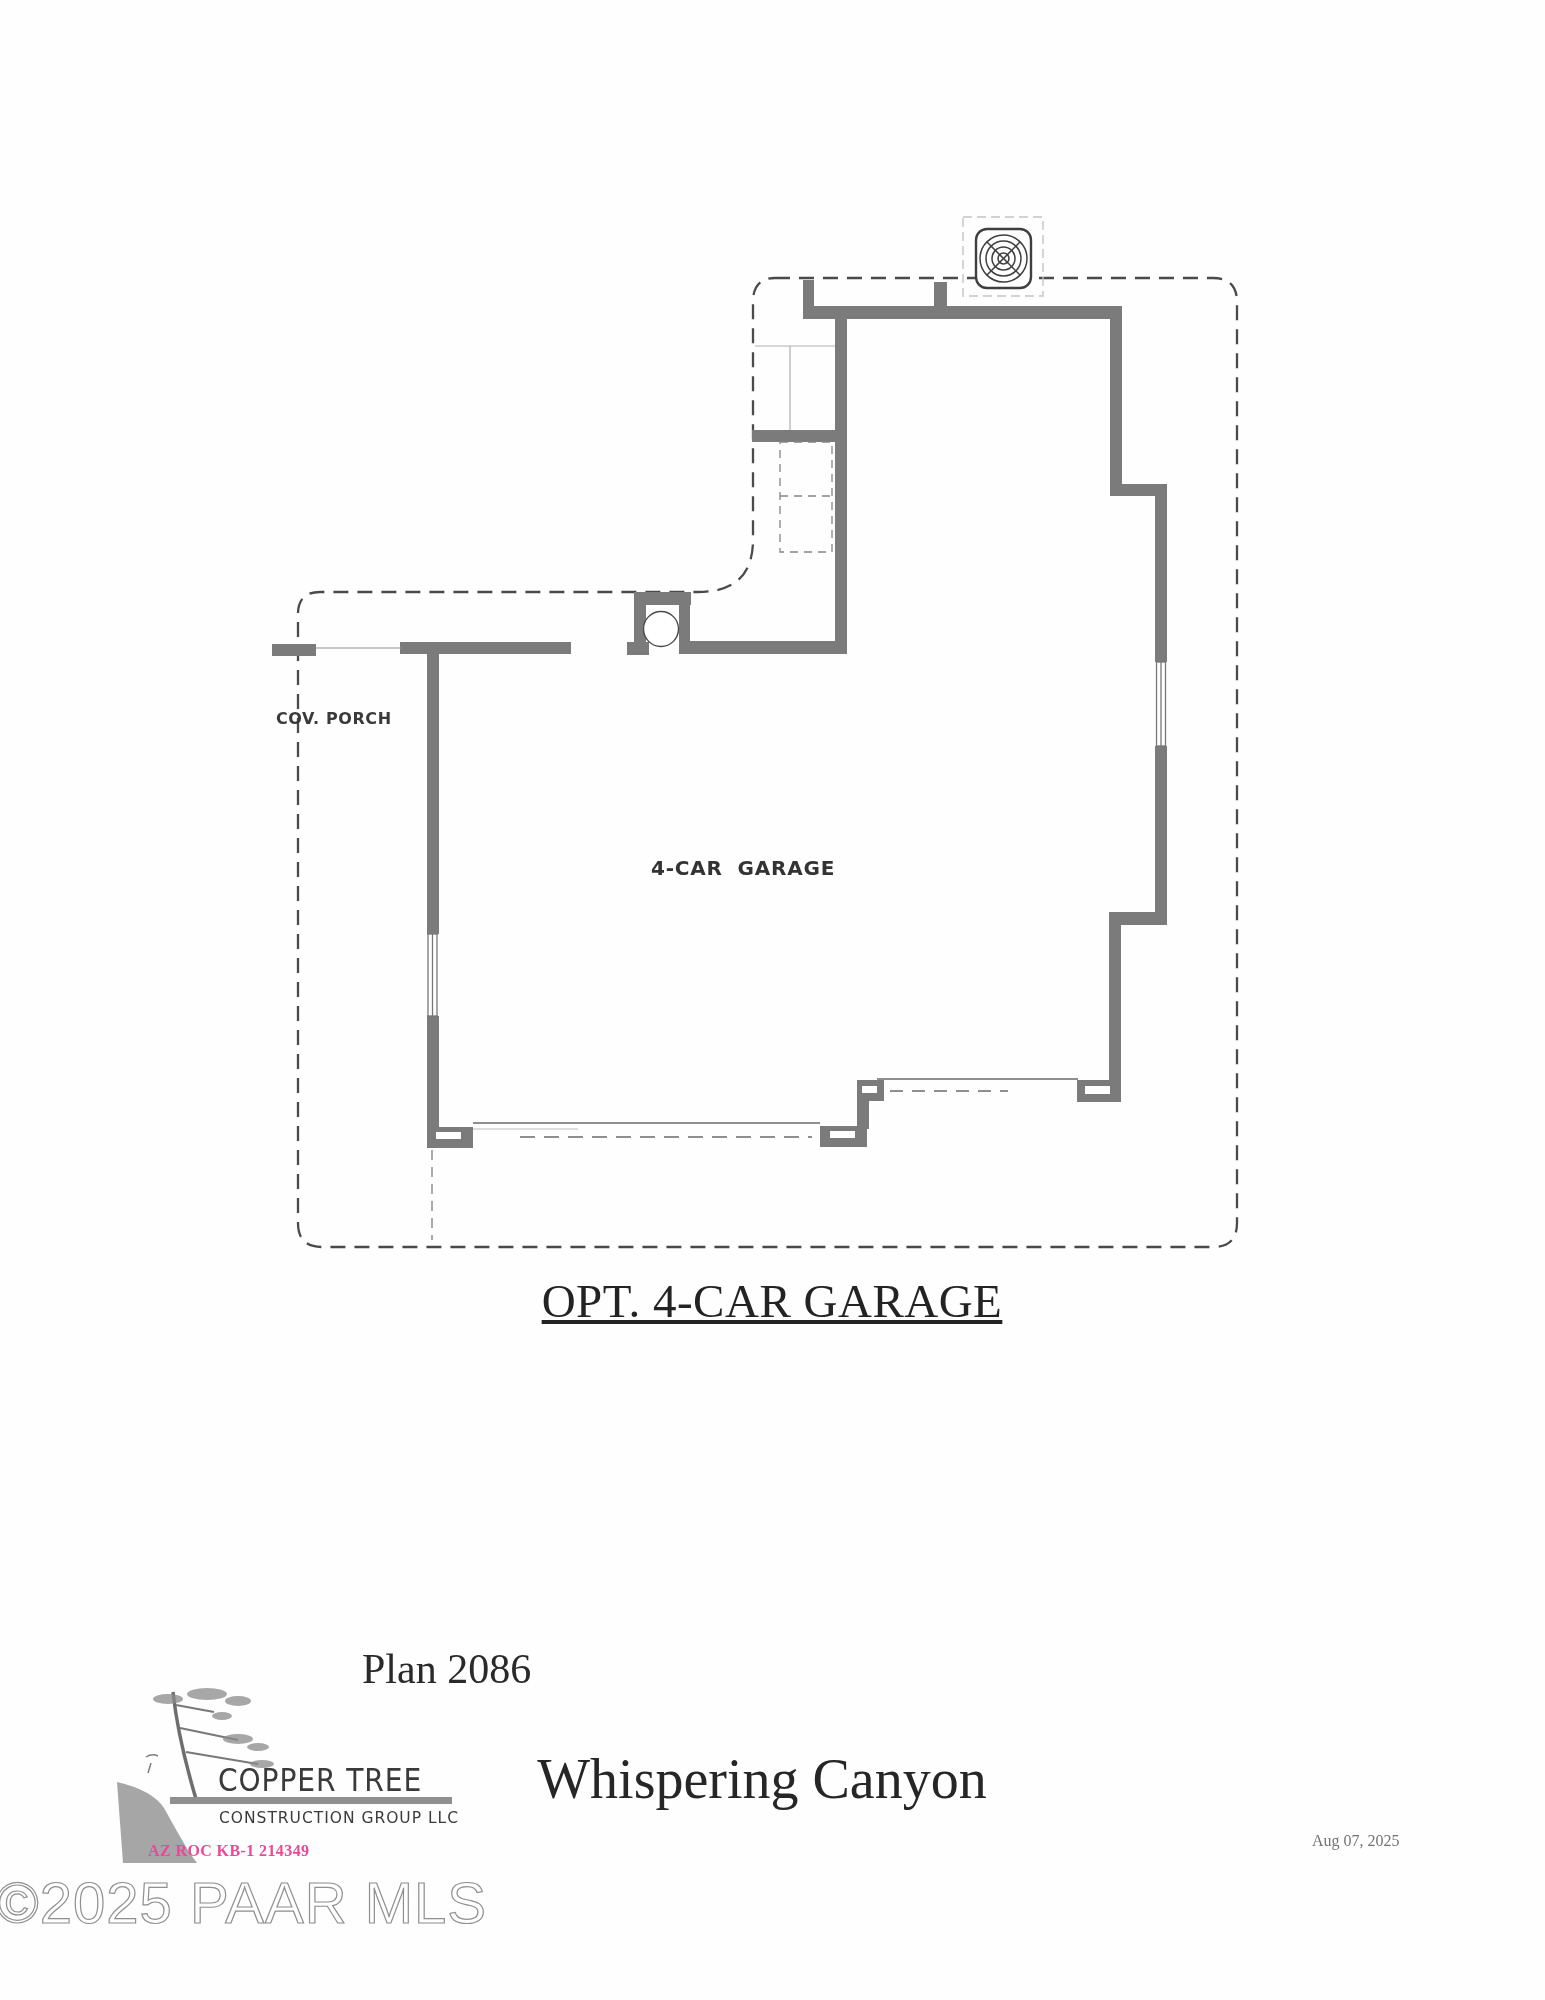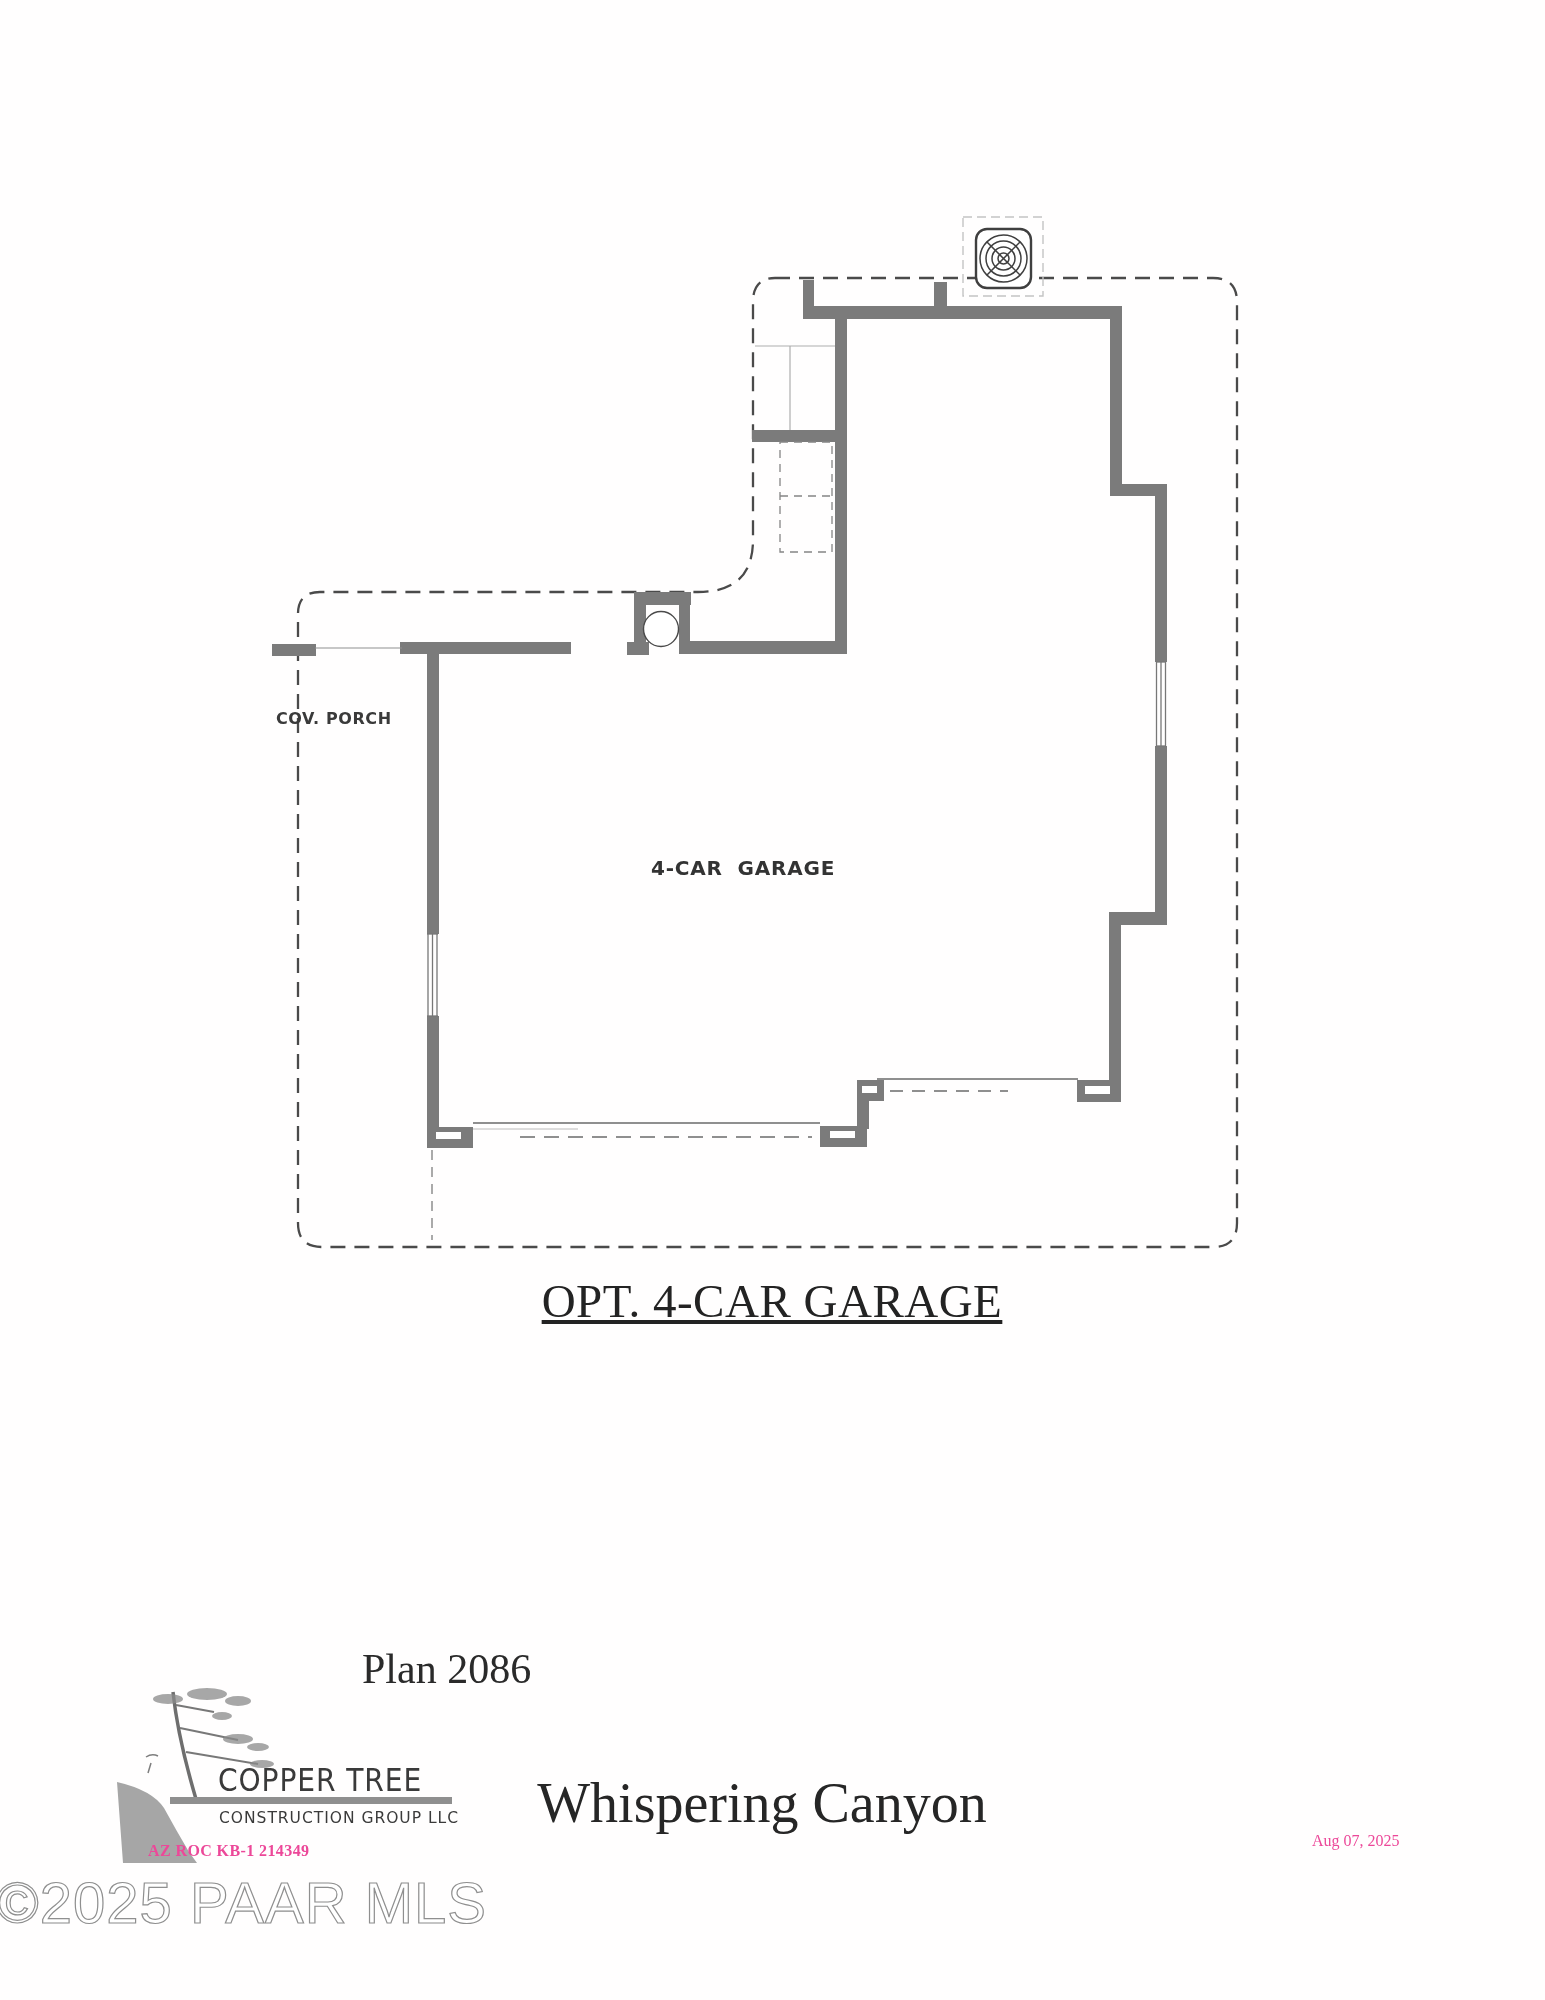--- a/index.html
+++ b/index.html
@@ -13,22 +13,22 @@
   .sheet{
     position:relative;width:1545px;height:2000px;background:#fffefe;
     overflow:hidden;margin:0 auto;
   }
   .sheet svg{position:absolute;left:0;top:0;}
   .t{position:absolute;white-space:nowrap;color:var(--text,#2b2b2b);}
   .lbl-porch{left:276px;top:709px;font:700 16px "DejaVu Sans",sans-serif;letter-spacing:.6px;color:#3a3a3a;text-align:right;}
   .lbl-garage{left:651px;top:856px;width:230px;text-align:left;font:700 20px "DejaVu Sans",sans-serif;letter-spacing:.8px;word-spacing:7px;color:#333333;}
   .caption-opt{left:272px;top:1274px;width:1000px;text-align:center;font:47px "Liberation Serif",serif;color:#232323;letter-spacing:.5px;text-decoration:underline;}
   .plan-number{left:362px;top:1645px;width:800px;text-align:left;font:42px "Liberation Serif",serif;color:#2a2a2a;}
-  .community{left:362px;top:1747px;width:800px;text-align:center;font:56px "Liberation Serif",serif;color:#262626;margin-top:24px;}
-  .date{left:1312px;top:1832px;font:16px "Liberation Serif",serif;color:#ec4899;}
+  .community{left:362px;top:1747px;width:800px;text-align:center;font:56px "Liberation Serif",serif;color:#262626;}
+  .date{left:1312px;top:1832px;font:16px "Liberation Serif",serif;color:#737373;}
   .license{left:148px;top:1842px;font:600 16px "Liberation Serif",serif;color:#ec4899;letter-spacing:.4px;}
   .brand-name{left:218px;top:1761px;font:32px "DejaVu Sans",sans-serif;color:#3a3a3a;letter-spacing:1px;transform:scaleX(.88);transform-origin:left top;}
   .brand-sub{left:219px;top:1808px;font:16px "DejaVu Sans",sans-serif;color:#3a3a3a;letter-spacing:1px;transform:scaleX(.97);transform-origin:left top;}
   .watermark{
     left:-4px;top:1869px;font:58px "Liberation Sans",sans-serif;letter-spacing:1px;
     color:#ffffff;-webkit-text-stroke:1.2px var(--watermark-stroke,#8f8f8f);
   }
   @supports not (-webkit-text-stroke: 1px #000){
     .watermark{color:#c4c4c4;}
   }

